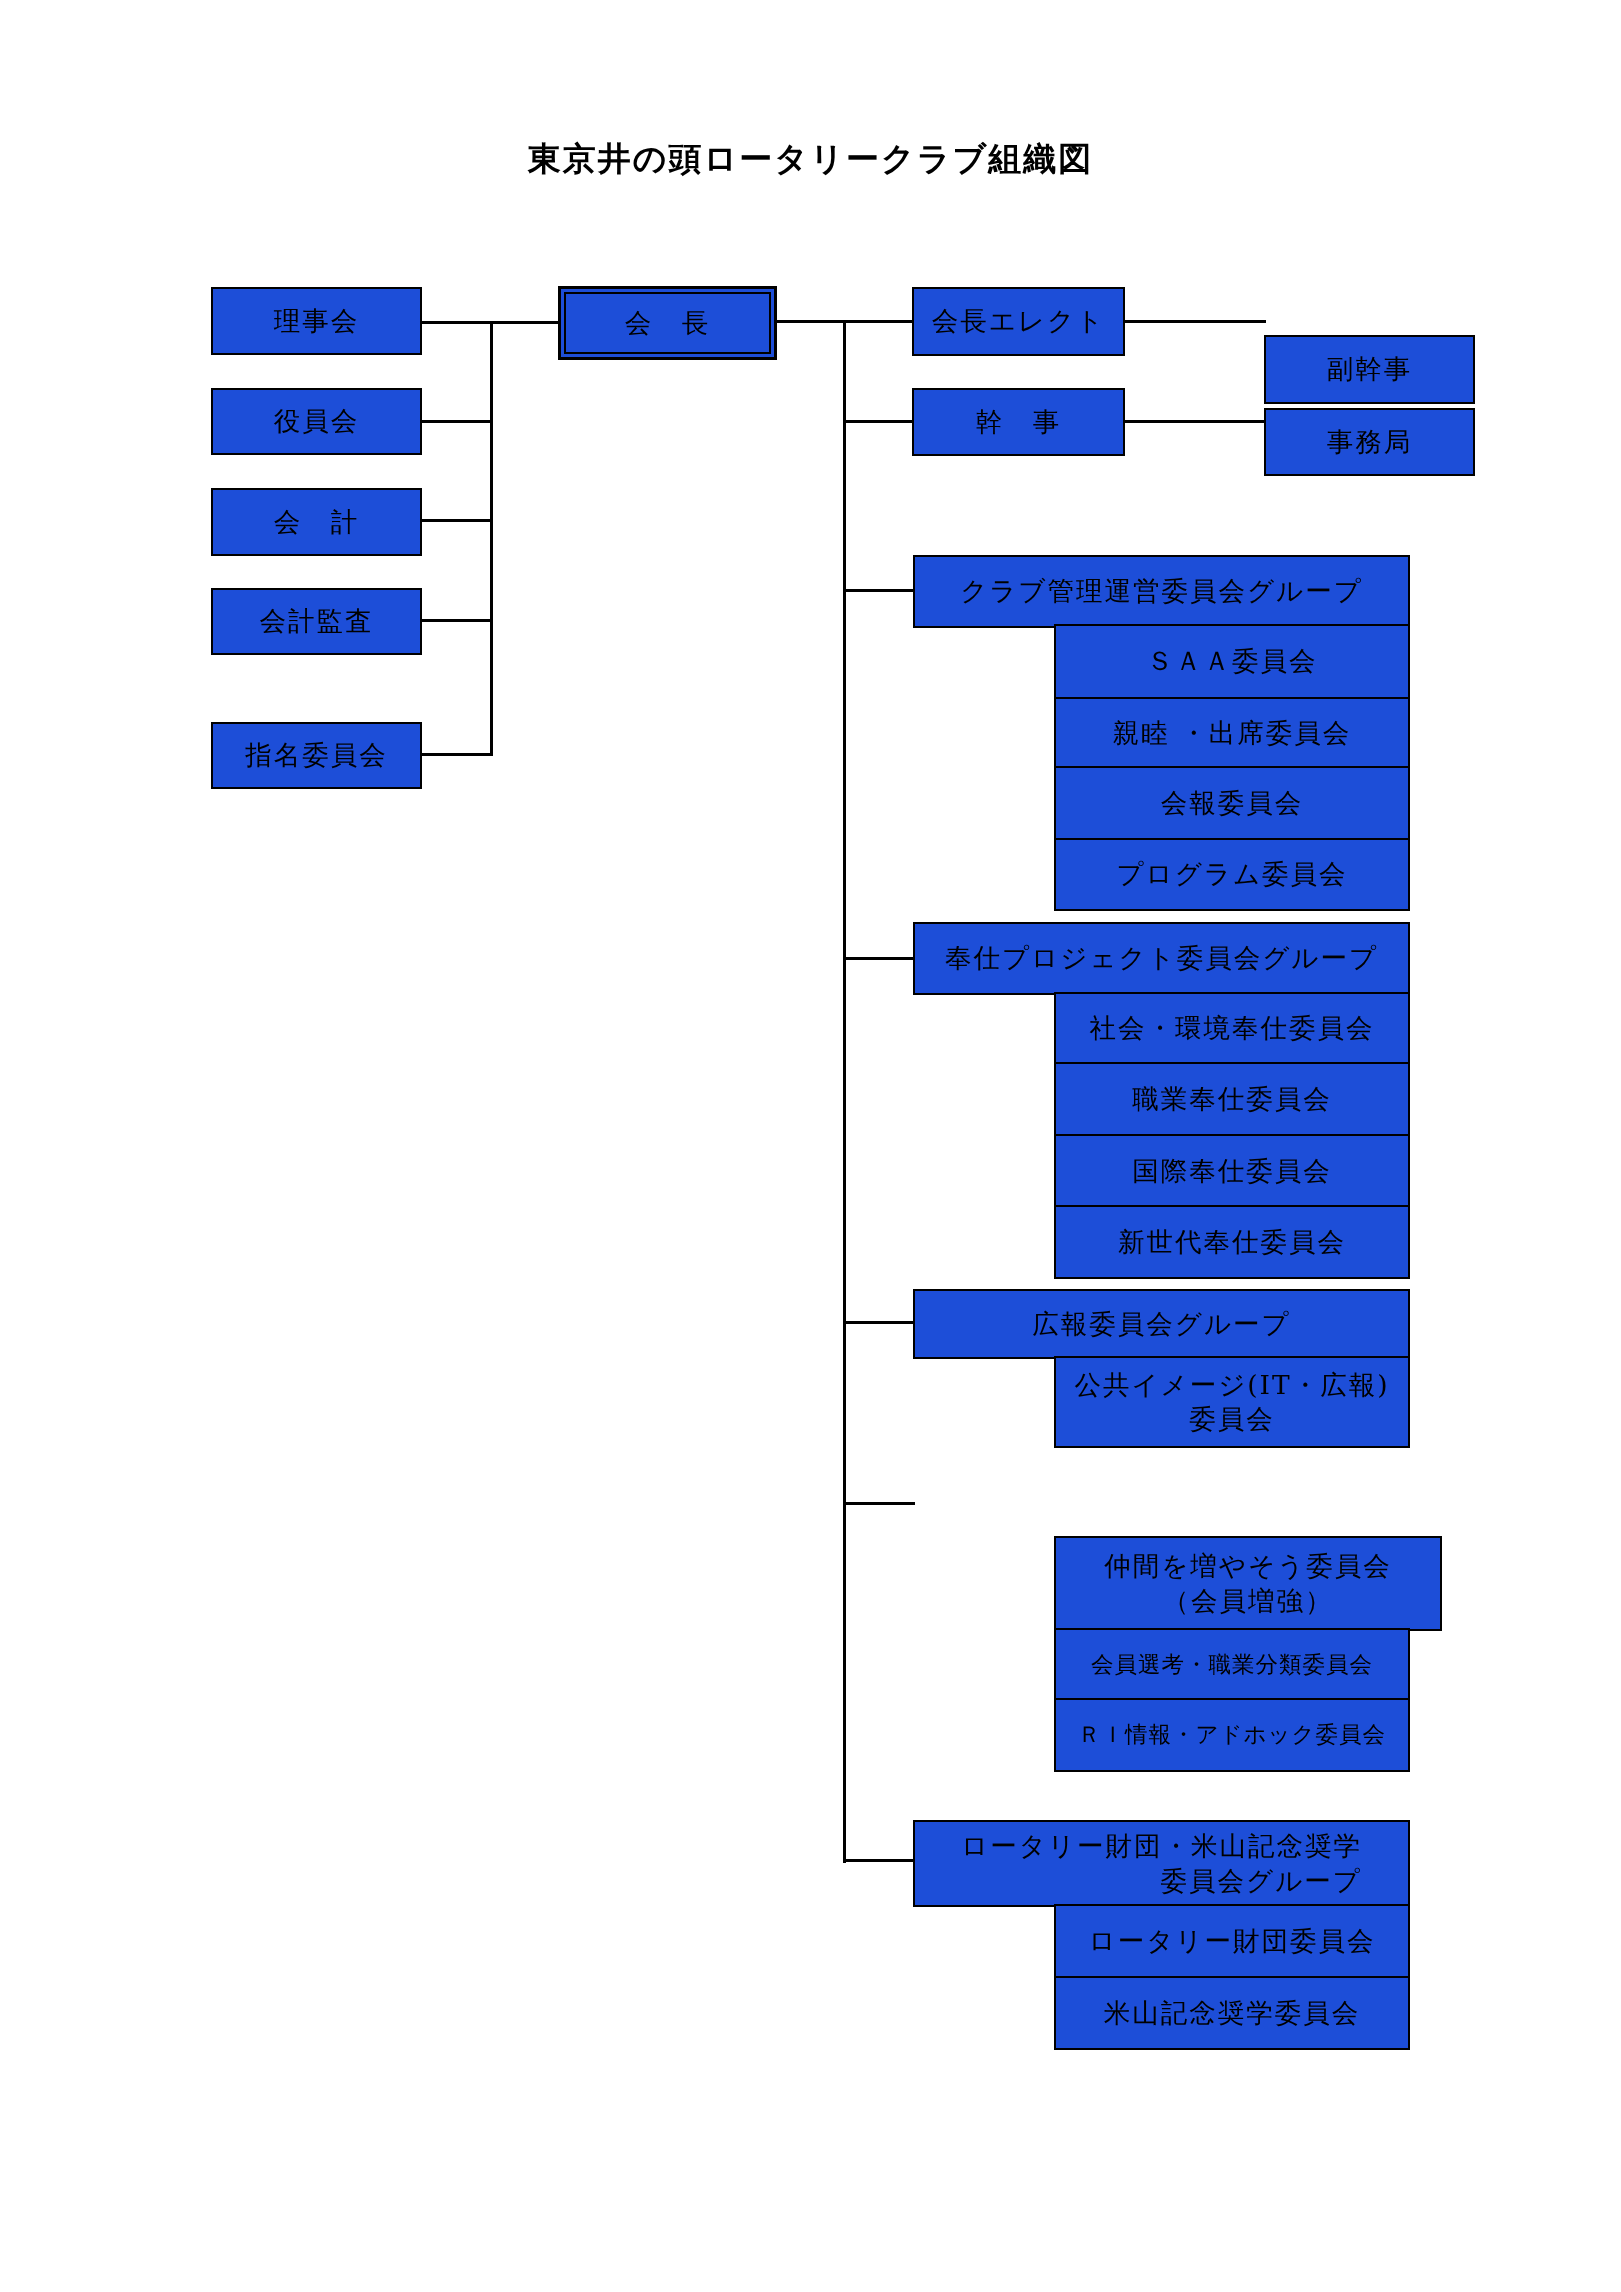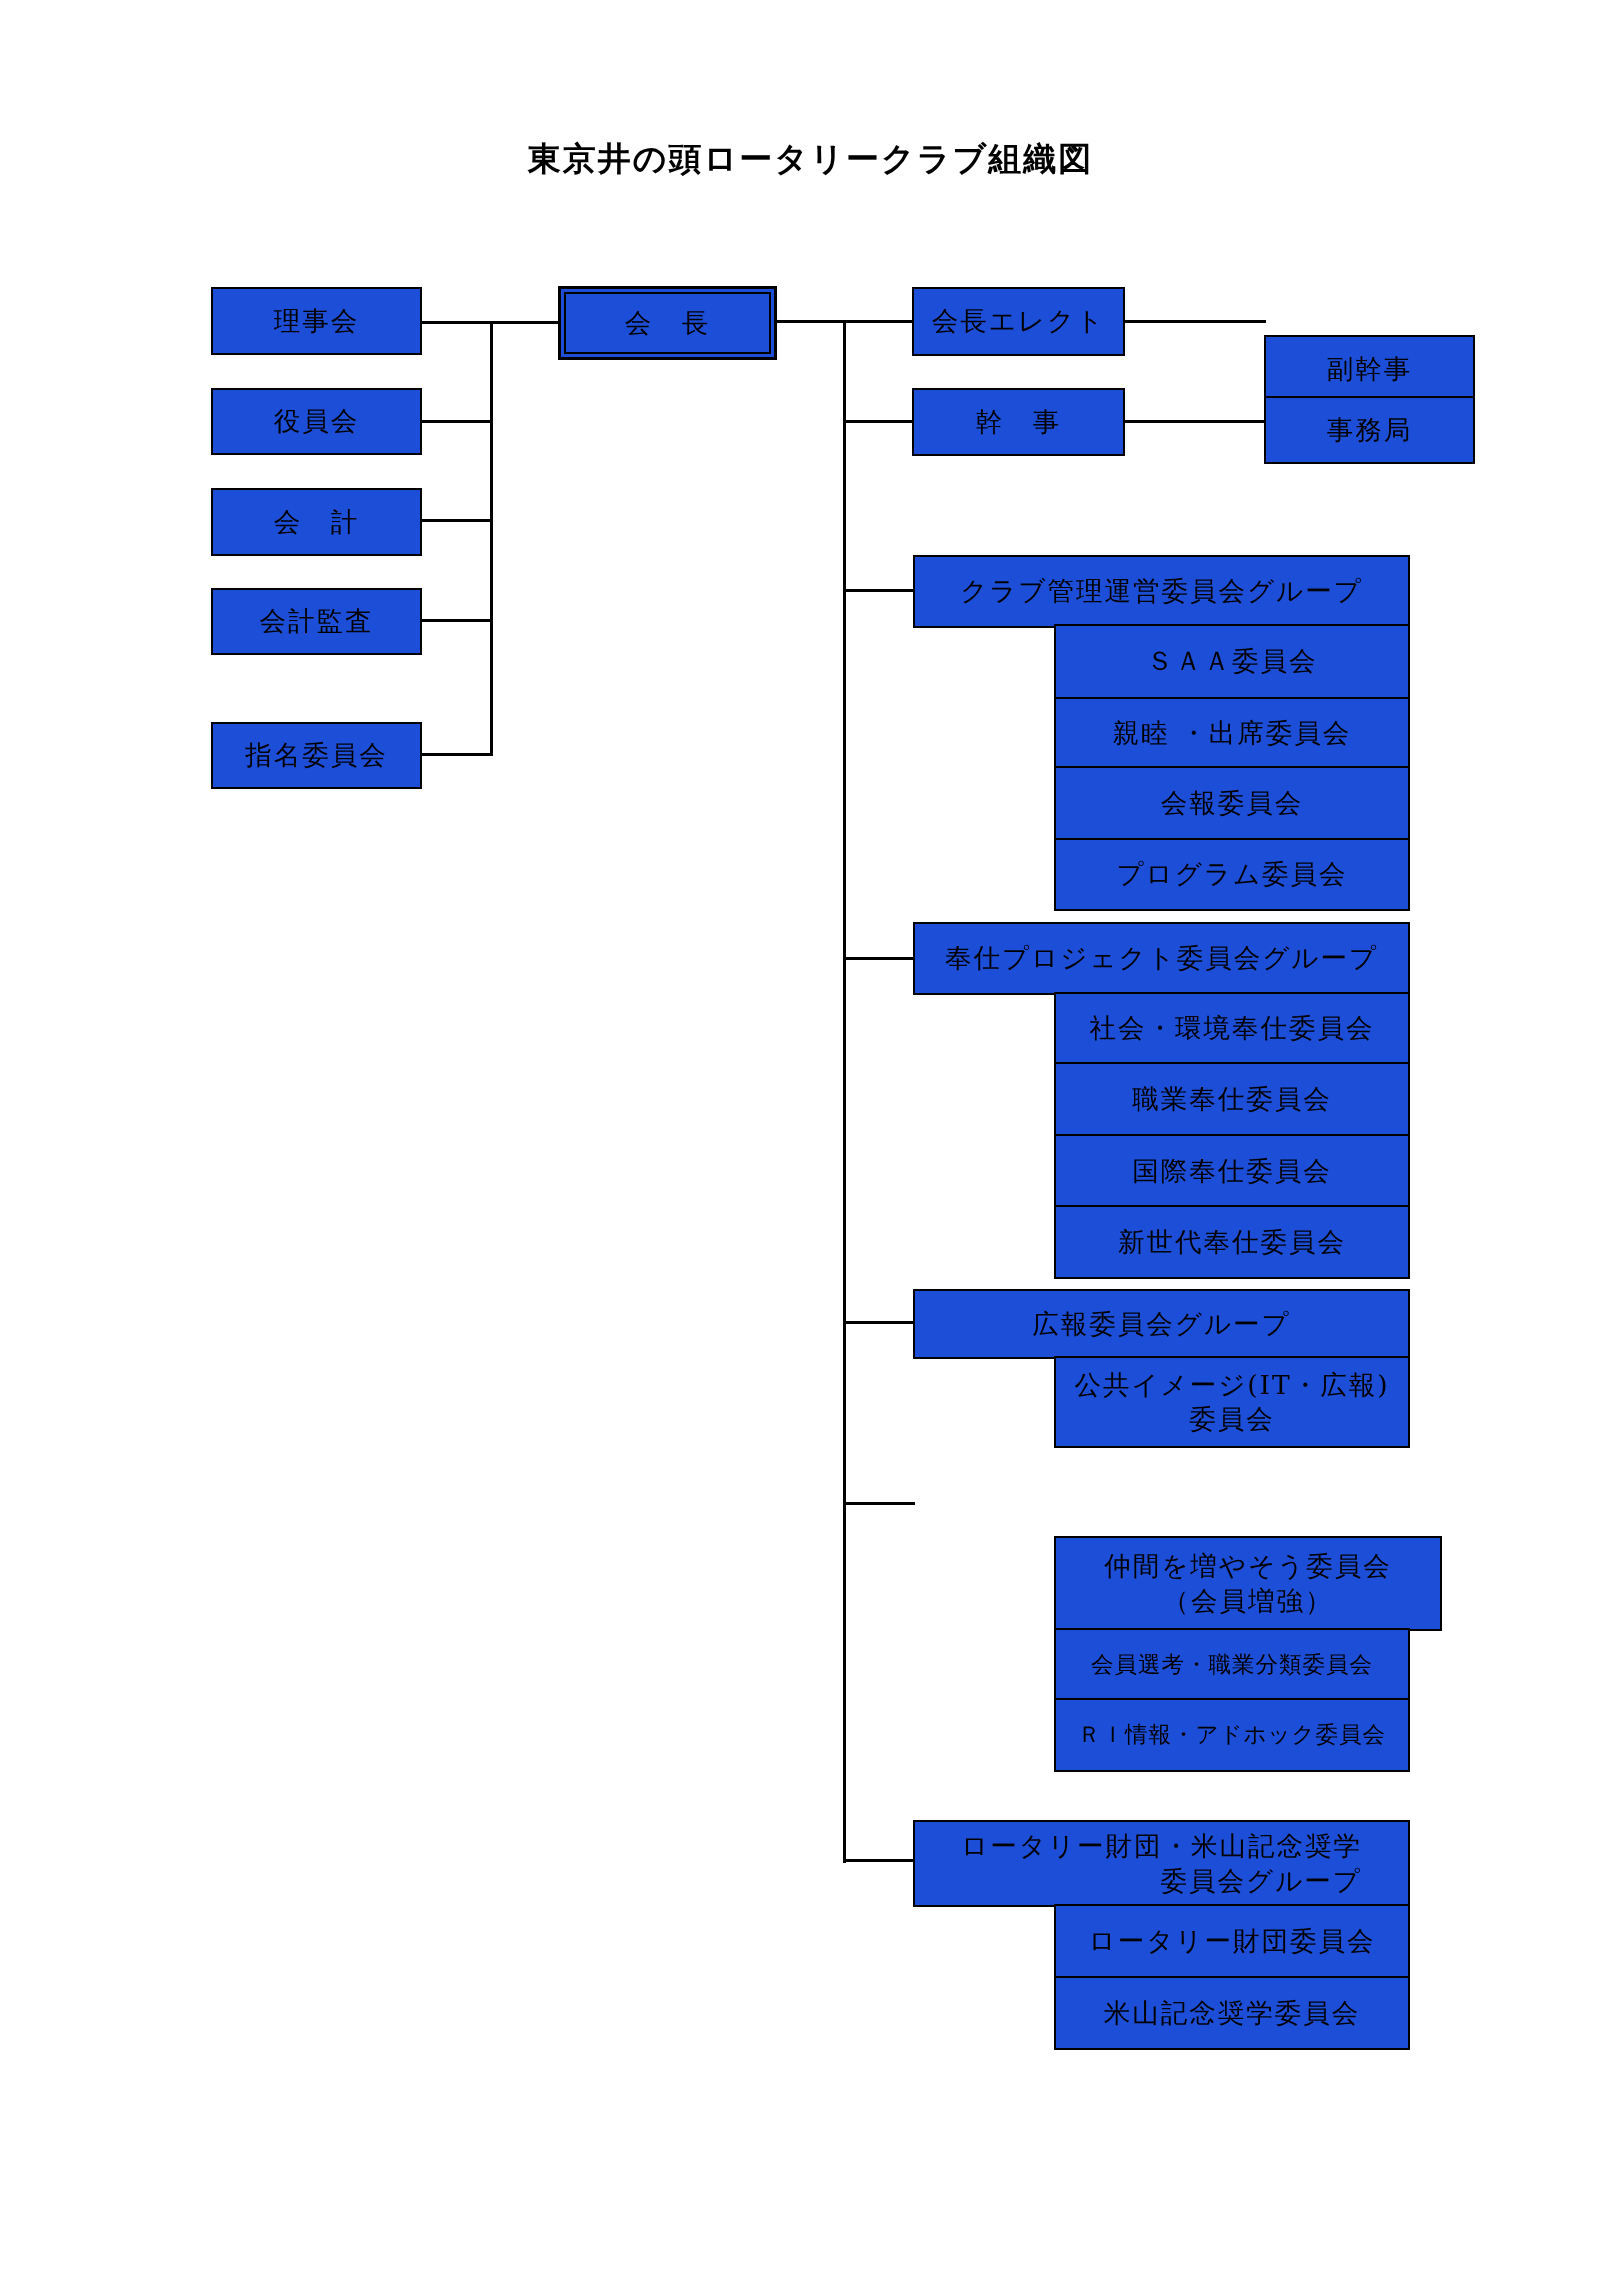--- a/index.html
+++ b/index.html
@@ -87,21 +87,21 @@
   <div class="box" style="left:211px;top:588px;width:211px;height:67px;">会計監査</div>
   <div class="box" style="left:211px;top:722px;width:211px;height:67px;">指名委員会</div>
 
   <div class="box dbl" style="left:558px;top:286px;width:219px;height:74px;">
     <span class="inner">会　長</span>
   </div>
 
   <div class="box" style="left:912px;top:287px;width:213px;height:69px;">会長エレクト</div>
   <div class="box" style="left:1264px;top:287px;width:211px;height:69px;margin-top:48px;">副幹事</div>
   <div class="box" style="left:912px;top:388px;width:213px;height:68px;">幹　事</div>
-  <div class="box" style="left:1264px;top:396px;width:211px;height:68px;">事務局</div>
+  <div class="box" style="left:1264px;top:408px;width:211px;height:68px;">事務局</div>
 
   <div class="box" style="left:913px;top:555px;width:497px;height:73px;">クラブ管理運営委員会グループ</div>
   <div class="box" style="left:1054px;top:624px;width:356px;height:75px;">ＳＡＡ委員会</div>
   <div class="box" style="left:1054px;top:697px;width:356px;height:73px;">親睦 ・出席委員会</div>
   <div class="box" style="left:1054px;top:766px;width:356px;height:74px;">会報委員会</div>
   <div class="box" style="left:1054px;top:838px;width:356px;height:73px;">プログラム委員会</div>
 
   <div class="box" style="left:913px;top:922px;width:497px;height:73px;">奉仕プロジェクト委員会グループ</div>
   <div class="box" style="left:1054px;top:992px;width:356px;height:73px;">社会・環境奉仕委員会</div>
   <div class="box" style="left:1054px;top:1062px;width:356px;height:75px;">職業奉仕委員会</div>

